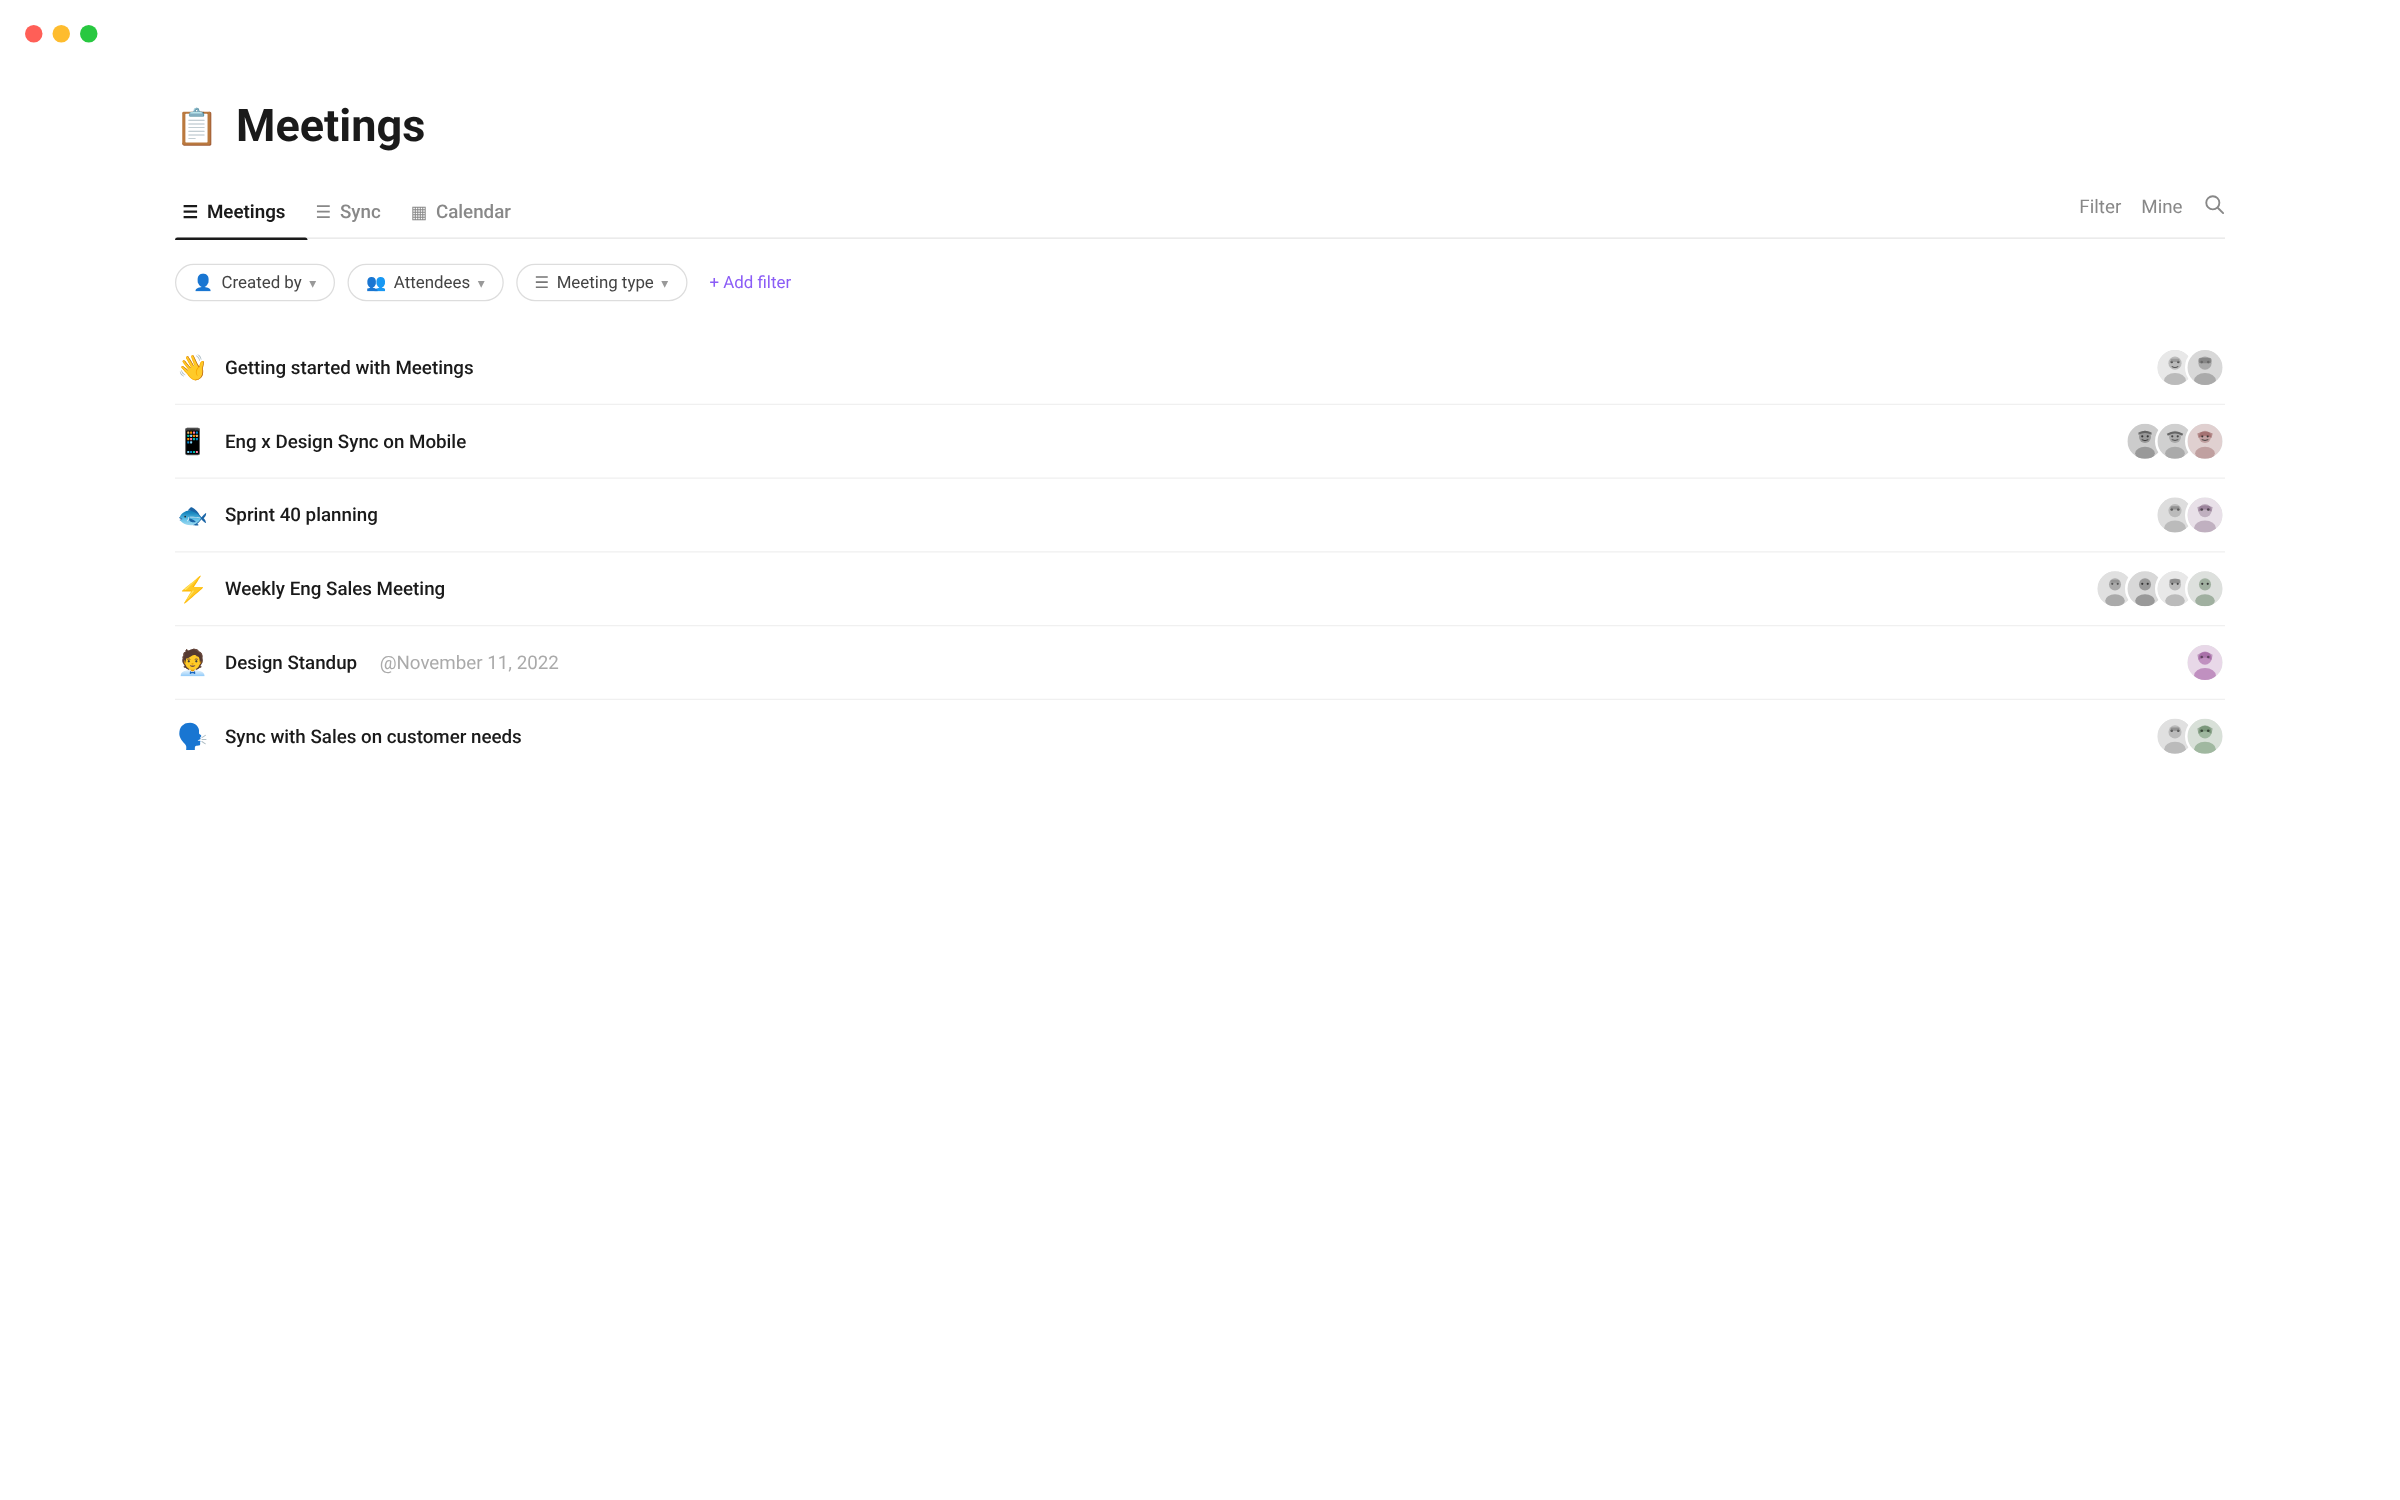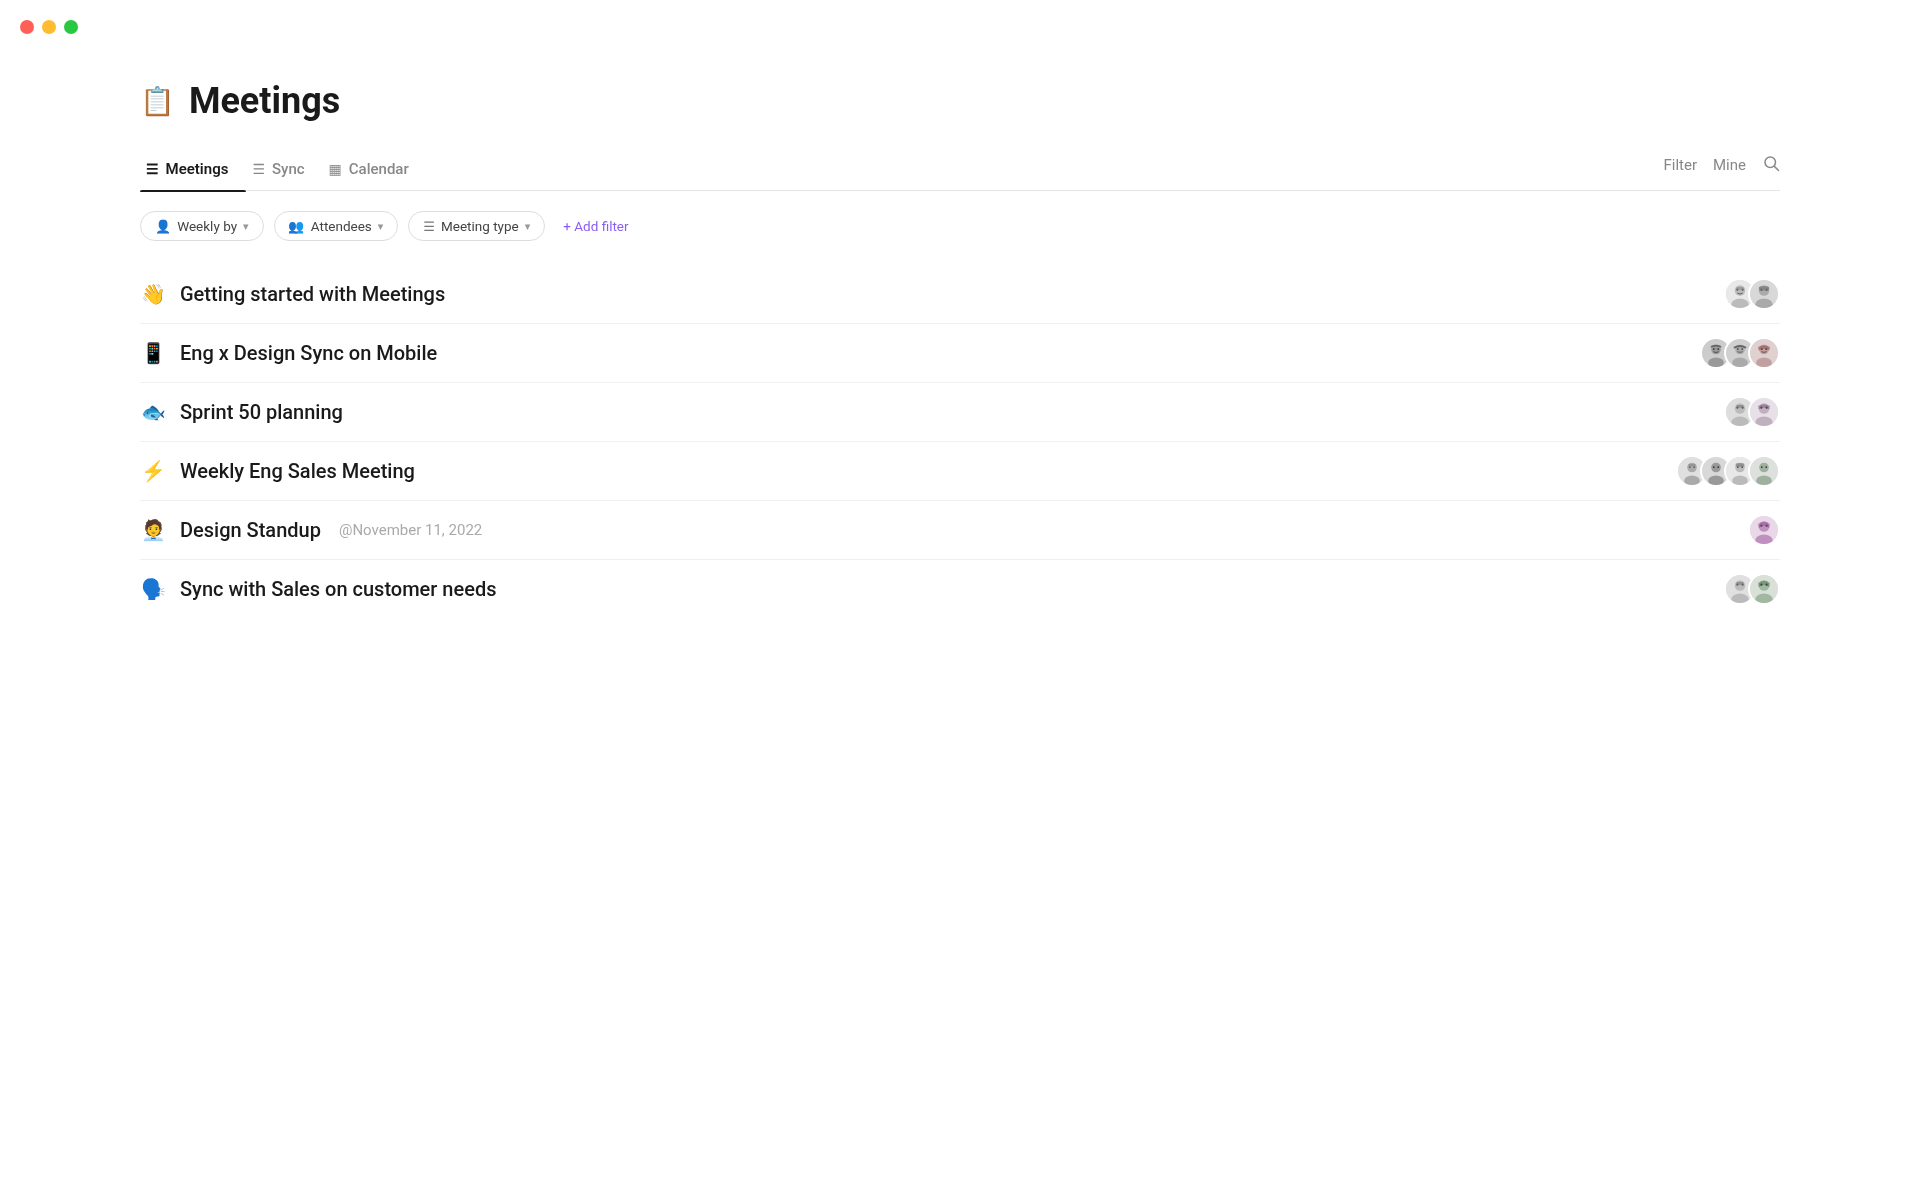--- a/index.html
+++ b/index.html
@@ -159,21 +159,21 @@
       display: flex;
       align-items: center;
       gap: 12px;
     }
     .meeting-emoji {
       font-size: 20px;
       width: 28px;
       text-align: center;
     }
     .meeting-title {
-      font-size: 20px;
+      font-size: 15px;
       font-weight: 500;
       color: #1a1a1a;
     }
     .meeting-date {
       font-size: 15px;
       color: #aaa;
       margin-left: 6px;
       font-weight: 400;
     }
 
@@ -242,21 +242,21 @@
           <circle cx="11" cy="11" r="7"></circle>
           <line x1="16.5" y1="16.5" x2="22" y2="22"></line>
         </svg>
       </span>
     </div>
   </div>
 
   <div class="filters-row">
     <div class="filter-chip">
       <span class="chip-icon">👤</span>
-      <span>Weekly by</span>
+      <span>Created by</span>
       <span class="chevron">▾</span>
     </div>
     <div class="filter-chip">
       <span class="chip-icon">👥</span>
       <span>Attendees</span>
       <span class="chevron">▾</span>
     </div>
     <div class="filter-chip">
       <span class="chip-icon">☰</span>
       <span>Meeting type</span>
@@ -335,21 +335,21 @@
             <path d="M13 14.5 Q16 16 19 14.5" stroke="#333" stroke-width="0.8" fill="none"></path>
             <path d="M9 9 Q16 5 23 9 L22 13 Q16 9 10 13 Z" fill="#884444" opacity="0.5"></path>
           </svg>
         </div>
       </div>
     </div>
 
     <div class="meeting-row">
       <div class="meeting-left">
         <span class="meeting-emoji">🐟</span>
-        <span class="meeting-title">Sprint 50 planning</span>
+        <span class="meeting-title">Sprint 40 planning</span>
       </div>
       <div class="avatars">
         <div class="avatar">
           <svg viewBox="0 0 32 32" xmlns="http://www.w3.org/2000/svg">
             <circle cx="16" cy="16" r="16" fill="#ddd"></circle>
             <circle cx="16" cy="12" r="6" fill="#bbb"></circle>
             <ellipse cx="16" cy="28" rx="10" ry="7" fill="#bbb"></ellipse>
             <circle cx="13" cy="11" r="1.2" fill="#555"></circle>
             <circle cx="19" cy="11" r="1.2" fill="#555"></circle>
             <rect x="12" y="8" width="8" height="3" rx="1" fill="#777" opacity="0.6"></rect>

